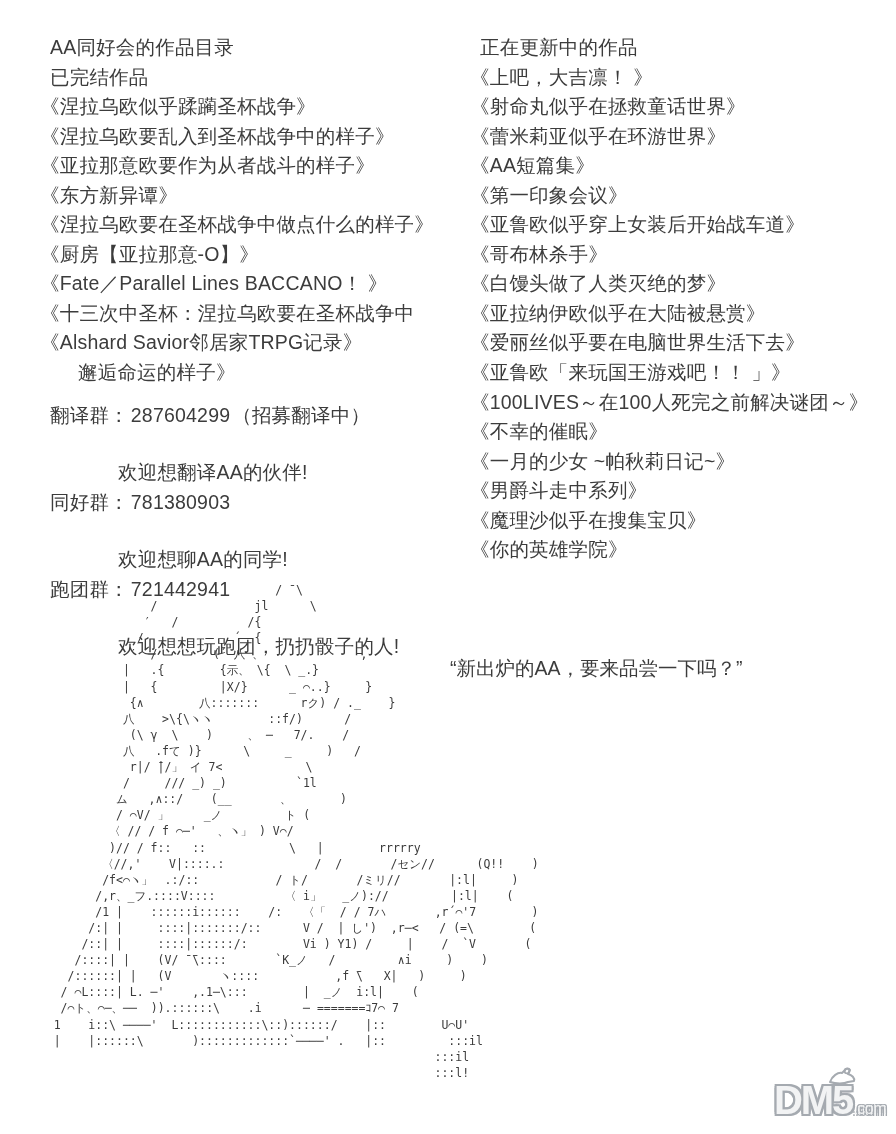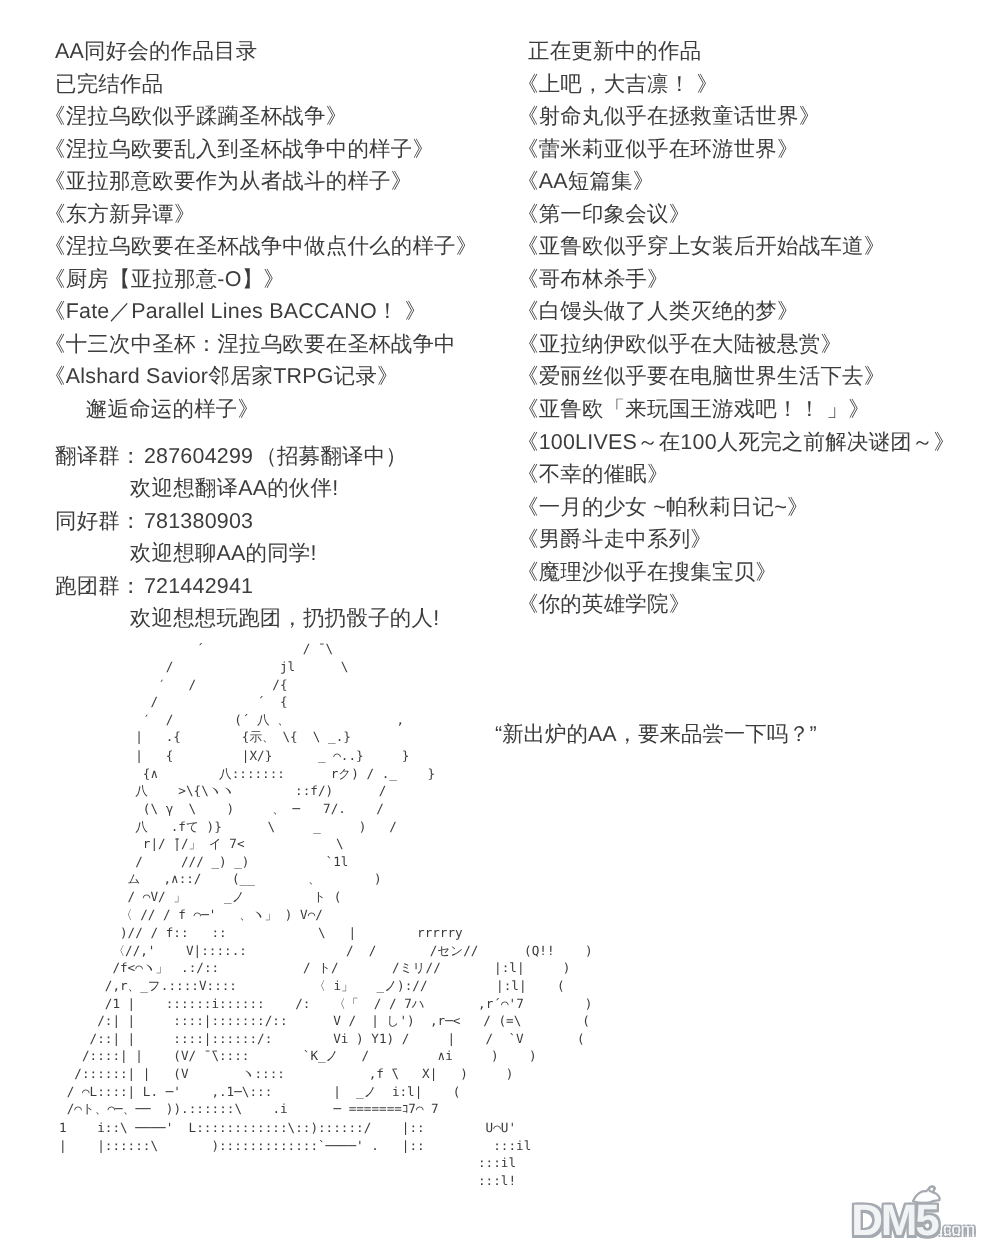--- a/index.html
+++ b/index.html
@@ -11,33 +11,33 @@
   .col{position:absolute;top:33px;font-size:19.5px;letter-spacing:0.2px;}
   .col-left{left:40px;}
   .col-right{left:470px;}
   .row{height:29.55px;line-height:29.55px;white-space:nowrap;}
   .title-row{padding-left:10px;}
   .work-row{padding-left:0;}
   .indent-row{padding-left:38px;}
   .groups-block{margin-top:13px;}
   .group-row{padding-left:10px;}
   .group-number{margin:0 2px;}
-  .welcome-row{padding-left:78px;}
+  .welcome-row{padding-left:78px;margin-top:28px;}
   .quote{
     position:absolute;left:450px;top:654px;
     font-size:19.5px;line-height:28px;white-space:nowrap;
   }
   .aa{
     position:absolute;left:26px;top:582px;margin:0;
     font-family:"DejaVu Sans Mono",monospace;
     font-size:11.5px;line-height:16.1px;color:#3a3a3a;
     white-space:pre;
   }
   .watermark{
-    position:absolute;right:10px;bottom:4px;
+    position:absolute;right:10px;bottom:14px;
     display:flex;align-items:baseline;
     font-family:"Liberation Sans",sans-serif;
     color:#aeb3b8;
   }
   .wm-logo{
     font-size:40px;font-weight:900;letter-spacing:-2px;line-height:1;
     color:#f2f3f4;
     text-shadow:
       -2px -2px 0 #a5aab0, 2px -2px 0 #a5aab0,
       -2px  2px 0 #a5aab0, 2px  2px 0 #a5aab0,

